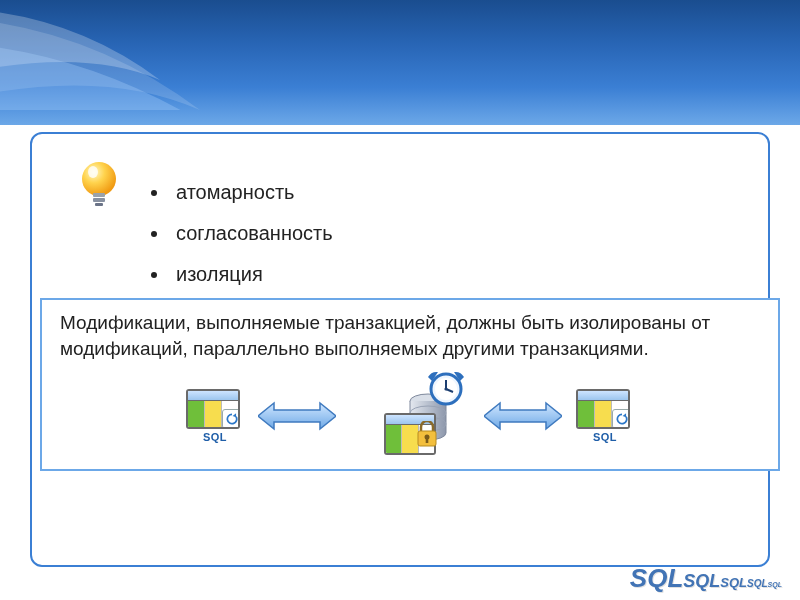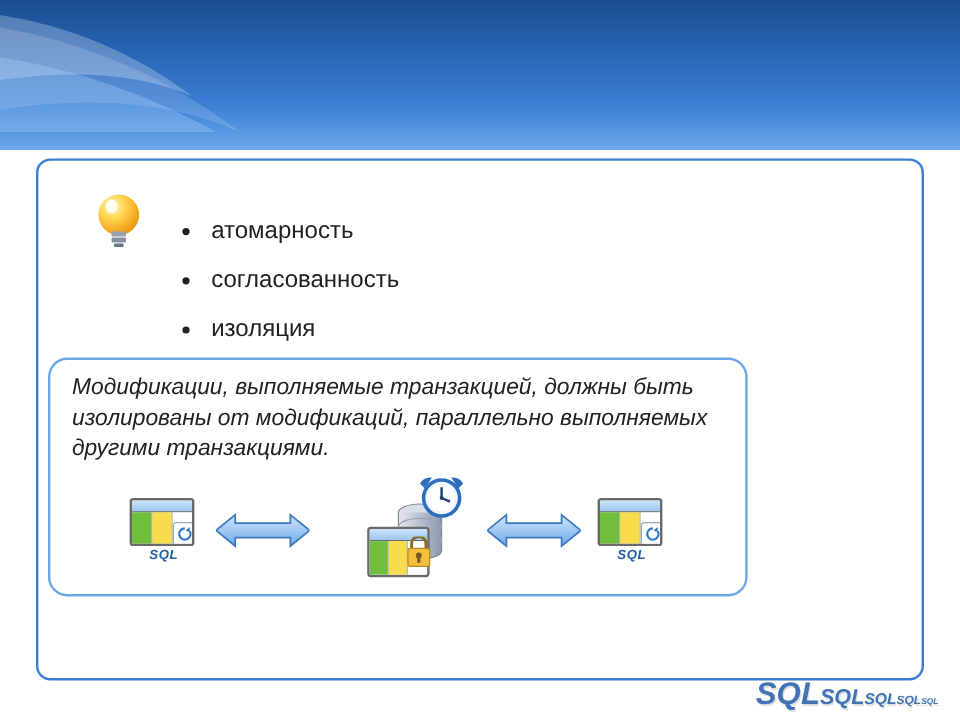--- a/index.html
+++ b/index.html
@@ -51,26 +51,25 @@
   }
   .bullet-list li {
     font-size: 20px;
     color: #222;
     margin-bottom: 18px;
     padding-left: 6px;
   }
   .callout {
     position: absolute;
     top: 298px; left: 40px;
-    width: 583px;
+    width: 740px;
     border: 2px solid #6ca8e8;
-    border-radius: 16px;
+    border-radius: 0;
     padding: 10px 18px 14px 18px;
     background: #fff;
-    font-style: italic;
   }
   .callout-text {
     font-size: 19px;
     line-height: 1.35;
     color: #222;
   }
   .diagram {
     display: flex;
     justify-content: center;
     align-items: center;

